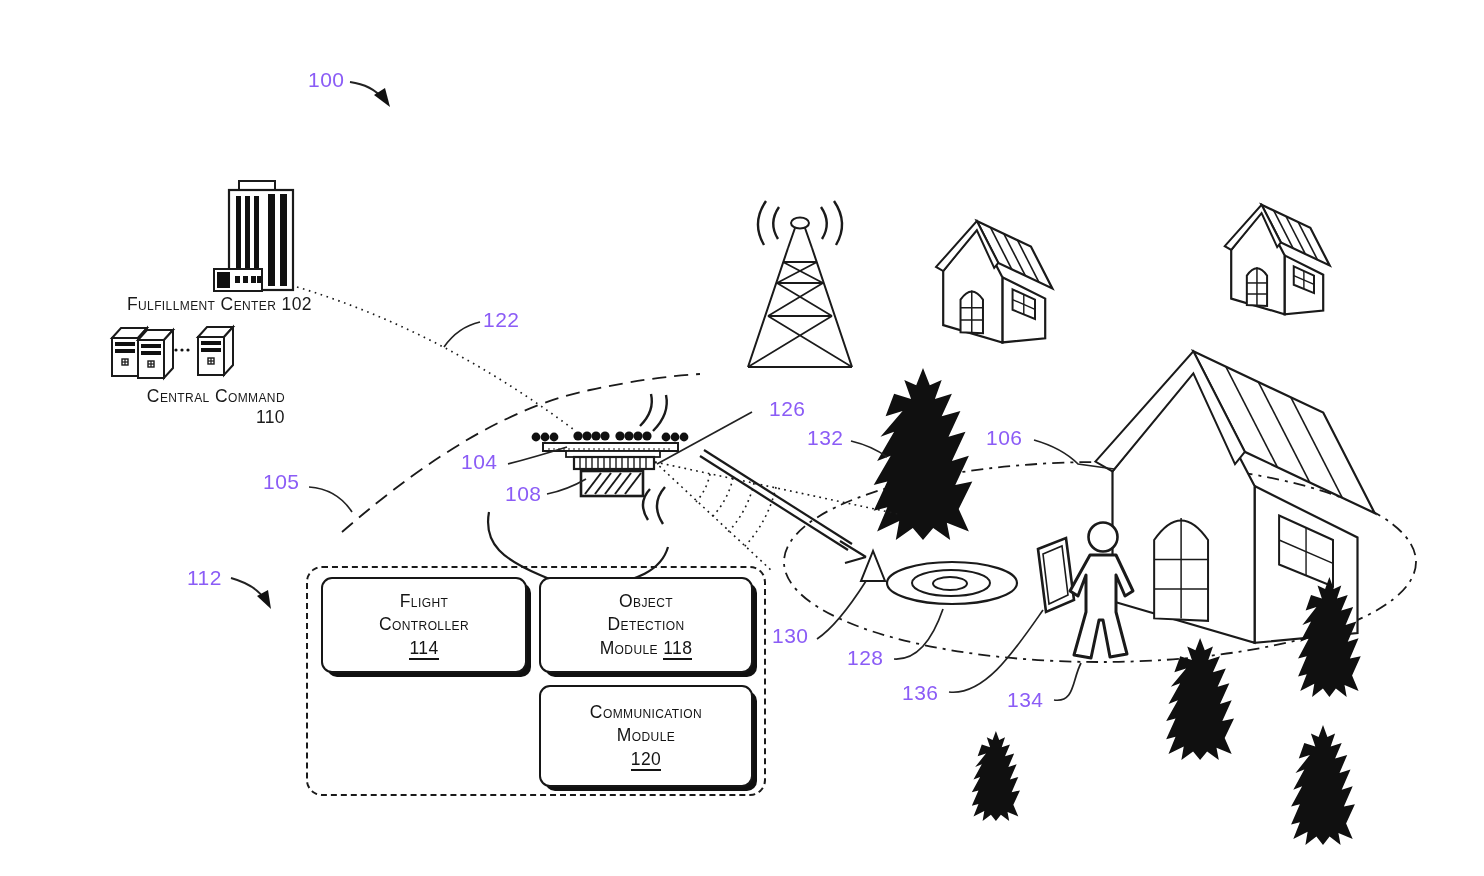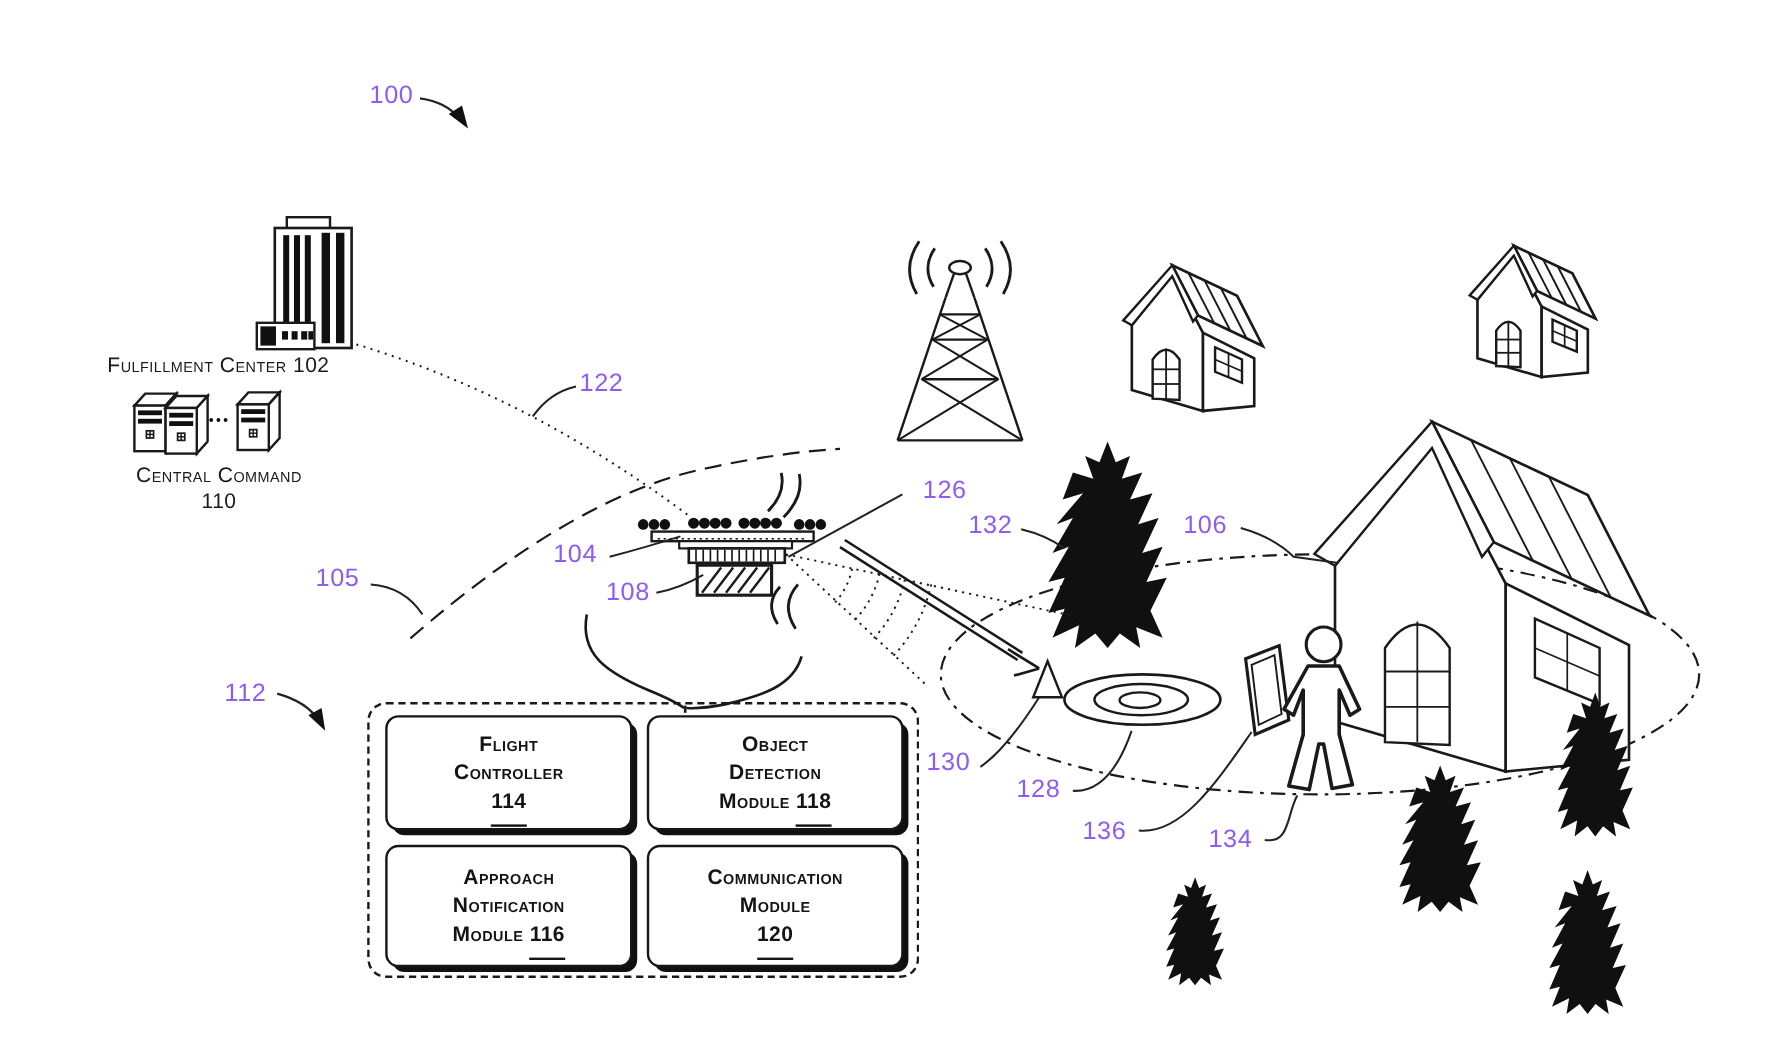--- a/index.html
+++ b/index.html
@@ -1,28 +1,28 @@
 <!DOCTYPE html>
 <html><head>
 <meta charset="utf-8">
 <style>
   html,body{margin:0;padding:0;background:#e8e8e8;}
   .stage{position:relative;width:1484px;height:876px;background:#ffffff;overflow:hidden;
          font-family:"Liberation Sans","DejaVu Sans",sans-serif;color:#111;}
   svg.art{position:absolute;left:0;top:0;width:1484px;height:876px;}
   .lbl{position:absolute;font-size:21px;letter-spacing:0.5px;color:#8b5cf6;white-space:nowrap;}
   .cap{position:absolute;font-size:17.5px;font-variant:small-caps;letter-spacing:0.4px;
-       color:#1a1a1a;text-align:center;white-space:nowrap;}
-  .modules-wrap{position:absolute;left:306px;top:585px;width:456px;height:226px;
-       border:2px dashed #1a1a1a;border-radius:16px;background:transparent;font-weight:bold;}
+       color:#1a1a1a;text-align:right;white-space:nowrap;}
+  .modules-wrap{position:absolute;left:306px;top:566px;width:456px;height:226px;
+       border:2px dashed #1a1a1a;border-radius:16px;background:transparent;}
   .mbox{position:absolute;background:#fff;border:2px solid #161616;border-radius:11px;
        box-shadow:5px 5px 0 -1px #101010;display:flex;flex-direction:column;
        align-items:center;justify-content:center;font-variant:small-caps;
        font-size:17.5px;line-height:1.35;letter-spacing:0.4px;text-align:center;color:#141414;}
-  .mbox .u{border-bottom:2px solid #141414;padding-bottom:10px;}
+  .mbox .u{border-bottom:2px solid #141414;padding-bottom:0px;}
   .b1{left:13px;top:9px;width:202px;height:92px;}
   .b2{left:231px;top:9px;width:210px;height:92px;}
   .b3{left:13px;top:117px;width:202px;height:98px;}
   .b4{left:231px;top:117px;width:210px;height:98px;}
 </style>
 </head>
 <body>
 
 <div class="stage">
 
@@ -271,25 +271,20 @@
     <div class="mbox b1">
       <div>Flight</div>
       <div>Controller</div>
       <div><span></span><span class="u">114</span></div>
     </div>
     <div class="mbox b2">
       <div>Object</div>
       <div>Detection</div>
       <div><span>Module </span><span class="u">118</span></div>
     </div>
-    <div class="mbox b3">
-      <div>Approach</div>
-      <div>Notification</div>
-      <div><span>Module </span><span class="u">116</span></div>
-    </div>
     <div class="mbox b4">
       <div>Communication</div>
       <div>Module</div>
       <div><span></span><span class="u">120</span></div>
     </div>
   </div>
 
 </div>
 
 </body></html>

